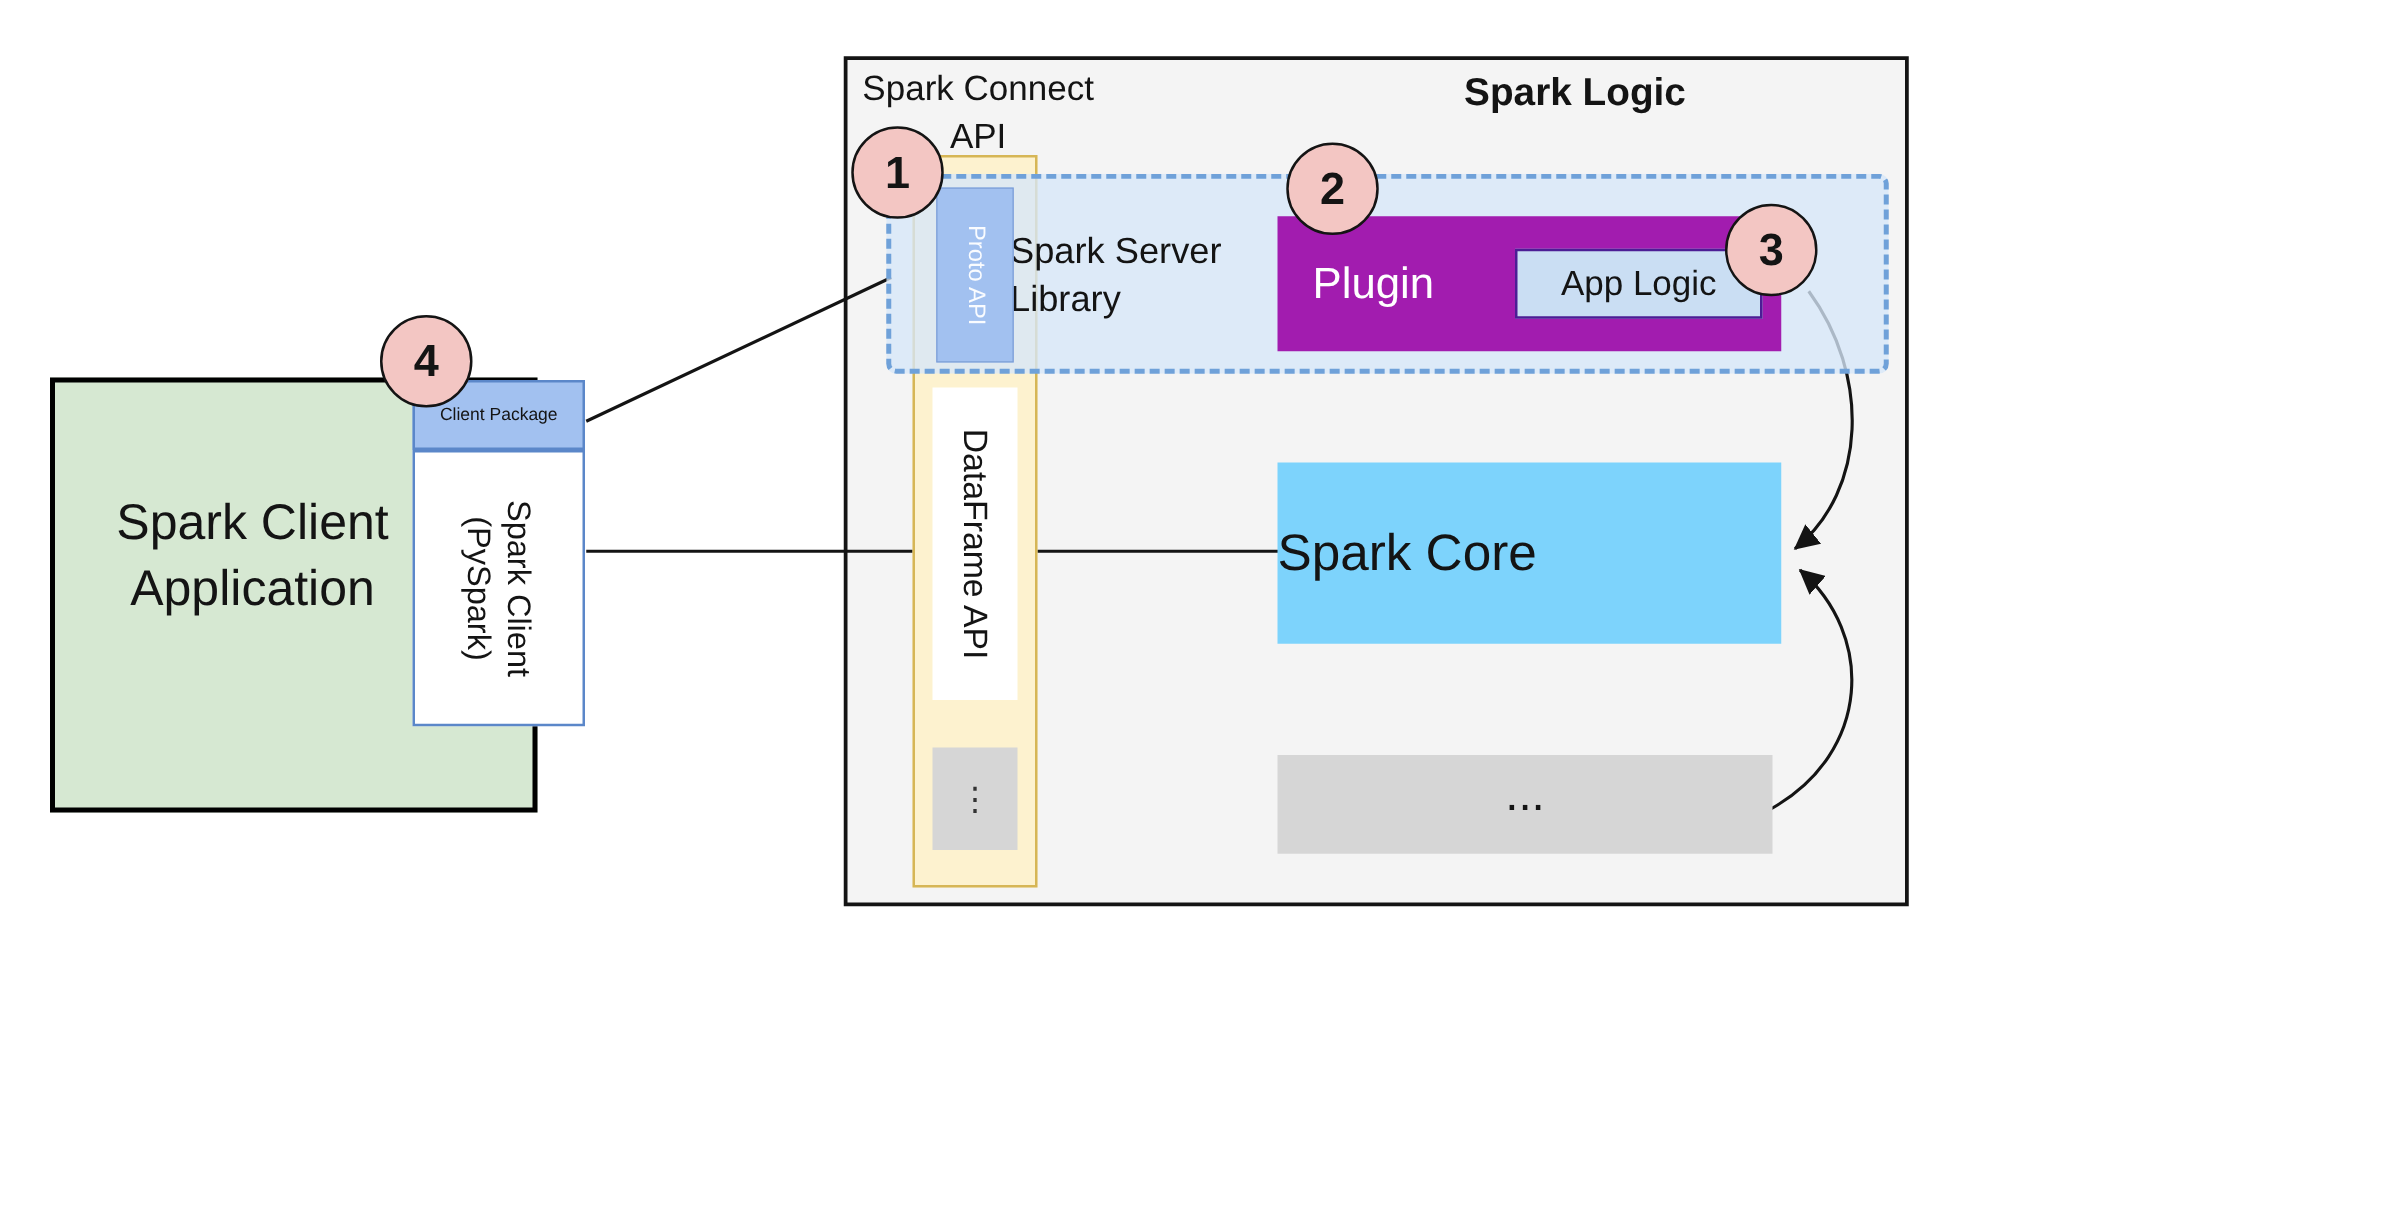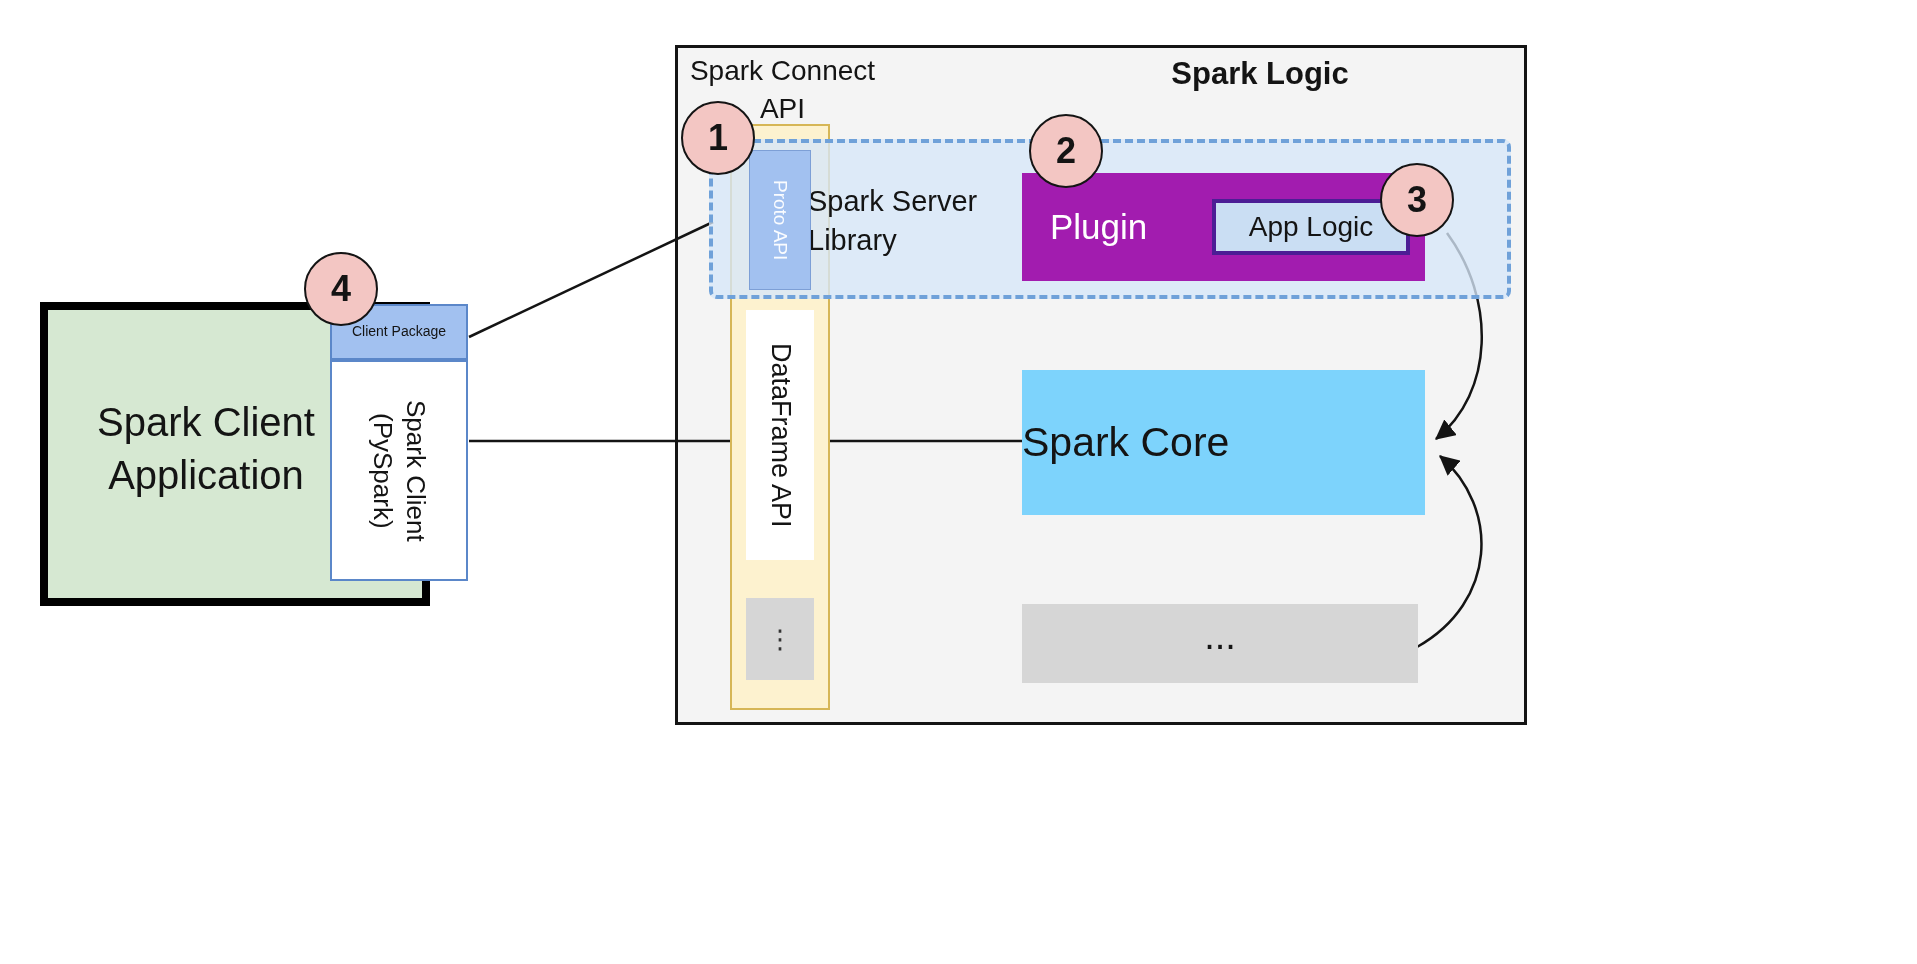--- a/index.html
+++ b/index.html
@@ -16,22 +16,22 @@
 
   
   .server-box {
     left: 675px; top: 45px; width: 852px; height: 680px;
     background: #f4f4f4; border: 3px solid #141414; z-index: 0;
   }
   .svg-layer { left: 0; top: 0; z-index: 1; pointer-events: none; }
 
   
   .client-app-box {
-    left: 40px; top: 302px; width: 390px; height: 304px;
-    background: #d6e8d2; border: 8px solid #000000; z-index: 2; padding-left: 20px;
+    left: 40px; top: 302px; width: 390px; height: 348px;
+    background: #d6e8d2; border: 4px solid #000000; z-index: 2; padding-left: 20px;
   }
   .client-app-label {
     left: 8px; top: 86px; width: 300px; text-align: center;
     font-size: 40px; line-height: 1.32; color: #141414;
   }
   .client-package-box {
     left: 330px; top: 304px; width: 138px; height: 56px;
     background: #a2c1f0; border: 2px solid #5b87c9; z-index: 2;
     display: flex; align-items: center; justify-content: center;
   }
@@ -102,21 +102,21 @@
     left: 1022px; top: 173px; width: 403px; height: 108px;
     background: #a21caf; z-index: 4;
   }
   .plugin-label {
     position: absolute; left: 28px; top: 0; height: 108px;
     display: flex; align-items: center;
     font-size: 35px; color: #ffffff;
   }
   .app-logic-box {
     position: absolute; right: 15px; top: 26px; width: 198px; height: 56px;
-    background: #cadef3; border: 4px solid #4c1d95;
+    background: #cadef3; border: 2px solid #4c1d95;
     display: flex; align-items: center; justify-content: center;
   }
   .app-logic-label { font-size: 28px; color: #141414; }
 
   
   .core-box {
     left: 1022px; top: 370px; width: 403px; height: 145px;
     background: #7dd3fc; z-index: 2;
     display: flex; align-items: center; justify-content: flex-start;
   }

